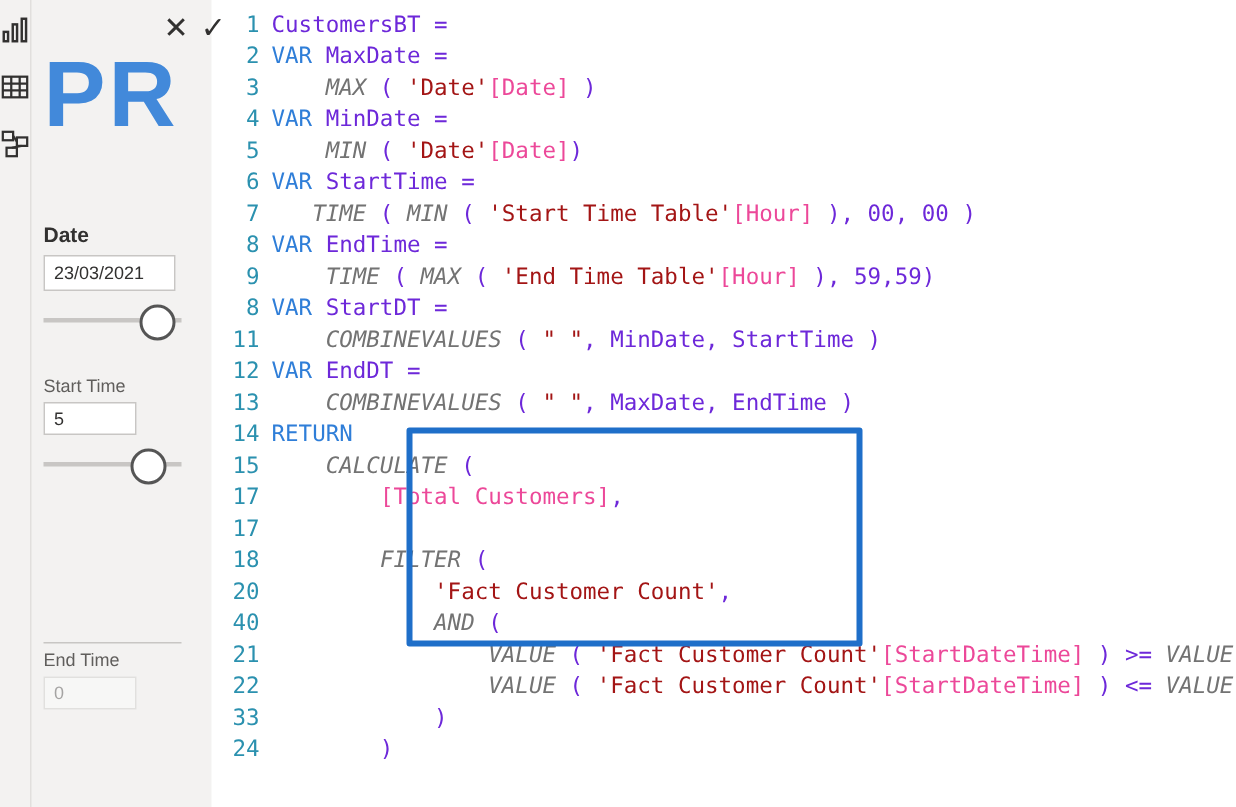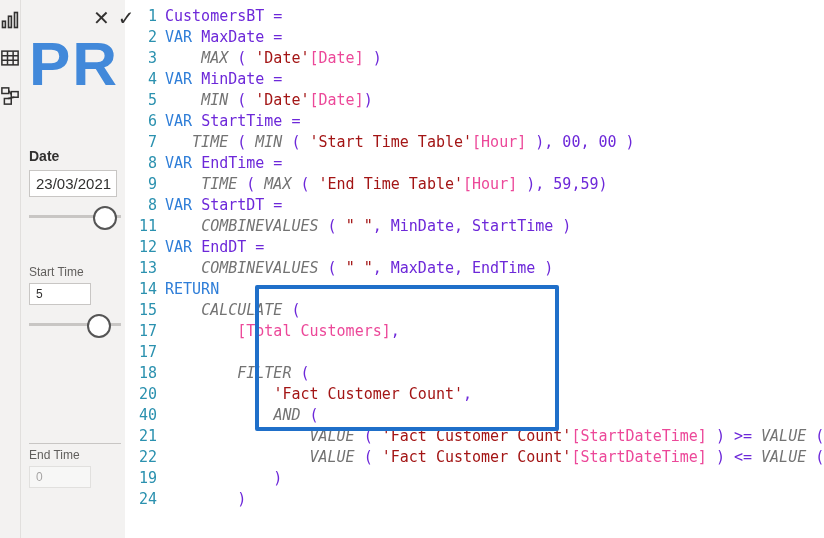--- a/index.html
+++ b/index.html
@@ -1,27 +1,27 @@
 <!DOCTYPE html>
 <html><head>
 <meta charset="utf-8">
 <style>
   html,body{margin:0;padding:0;width:824px;height:538px;font-family:"Segoe UI",Arial,sans-serif;background:#f3f2f1;overflow:hidden}
   .shell{display:flex;height:100%}
   .railbar{width:42px;background:#f3f2f1;border-right:1px solid #e1dfdd;display:flex;flex-direction:column;align-items:center;padding-top:10px;gap:18px}
   .railbar .ico{width:20px;height:20px;color:#323130}
   .stage{flex:1;position:relative;display:flex}
-  .leftpanel{width:92px;padding:8px 4px 0 8px;font-size:12px;color:#323130;position:relative;flex-shrink:0}
+  .leftpanel{width:92px;padding:8px 20px 0 8px;font-size:12px;color:#323130;position:relative;flex-shrink:0}
   .bgword{position:absolute;top:28px;left:8px;font-size:62px;font-weight:800;color:#2f7ed8;opacity:.9;letter-spacing:2px;font-family:Arial,sans-serif;z-index:0}
   .lbl{margin-top:140px;font-size:14px;font-weight:600}
-  .datebox{margin-top:6px;border:1px solid #c8c6c4;background:#fff;padding:4px 6px;font-size:15px;width:74px}
+  .datebox{margin-top:6px;border:1px solid #c8c6c4;background:#fff;padding:4px 6px;font-size:12px;width:74px}
   .sliderwrap{margin-top:6px;height:28px;position:relative}
   .slidertrack{position:absolute;top:12px;left:0;right:0;height:3px;background:#c8c6c4}
   .handle{position:absolute;top:3px;width:20px;height:20px;border:2px solid #555;border-radius:50%;background:#fff}
-  .sublbl{margin-top:34px;font-size:12px;color:#605e5c}
+  .sublbl{margin-top:22px;font-size:12px;color:#605e5c}
   .smallbox{margin-top:4px;border:1px solid #c8c6c4;background:#fff;padding:3px 6px;font-size:12px;width:48px}
   .endlbl{margin-top:104px;font-size:12px;color:#605e5c;border-top:1px solid #c8c6c4;padding-top:4px}
   .formulabar{flex:1;background:#fff;display:flex;position:relative;z-index:2}
   .fb-toprow{position:absolute;top:6px;left:-32px;display:flex;gap:8px}
   .fb-toprow span{font-size:20px;color:#323130}
   .editor{flex:1;display:flex;font-family:Consolas,monospace;font-size:15px;line-height:21px;padding-top:6px}
   .gutter{width:32px;text-align:right;color:#2b91af;padding-right:8px;user-select:none}
   .gutter div{height:21px}
   .code{flex:1;white-space:pre;color:#1e1e1e}
   .code div{height:21px}
@@ -105,21 +105,21 @@
             <div>13</div>
             <div>14</div>
             <div>15</div>
             <div>17</div>
             <div>17</div>
             <div>18</div>
             <div>20</div>
             <div>40</div>
             <div>21</div>
             <div>22</div>
-            <div>19</div>
+            <div>33</div>
             <div>24</div>
           </div>
         <div class="code" id="code"><div><span class="id">CustomersBT =</span></div><div><span class="kw">VAR </span><span class="id">MaxDate =</span></div><div><span class="id">    </span><span class="fn">MAX</span><span class="id"> ( </span><span class="str">'Date'</span><span class="col">[Date]</span><span class="id"> )</span></div><div><span class="kw">VAR </span><span class="id">MinDate =</span></div><div><span class="id">    </span><span class="fn">MIN</span><span class="id"> ( </span><span class="str">'Date'</span><span class="col">[Date]</span><span class="id">)</span></div><div><span class="kw">VAR </span><span class="id">StartTime =</span></div><div><span class="id">   </span><span class="fn">TIME</span><span class="id"> ( </span><span class="fn">MIN</span><span class="id"> ( </span><span class="str">'Start Time Table'</span><span class="col">[Hour]</span><span class="id"> ), 00, 00 )</span></div><div><span class="kw">VAR </span><span class="id">EndTime =</span></div><div><span class="id">    </span><span class="fn">TIME</span><span class="id"> ( </span><span class="fn">MAX</span><span class="id"> ( </span><span class="str">'End Time Table'</span><span class="col">[Hour]</span><span class="id"> ), 59,59)</span></div><div><span class="kw">VAR </span><span class="id">StartDT =</span></div><div><span class="id">    </span><span class="fn">COMBINEVALUES</span><span class="id"> ( </span><span class="str">" "</span><span class="id">, MinDate, StartTime )</span></div><div><span class="kw">VAR </span><span class="id">EndDT =</span></div><div><span class="id">    </span><span class="fn">COMBINEVALUES</span><span class="id"> ( </span><span class="str">" "</span><span class="id">, MaxDate, EndTime )</span></div><div><span class="kw">RETURN</span></div><div><span class="id">    </span><span class="fn">CALCULATE</span><span class="id"> (</span></div><div><span class="id">        </span><span class="col">[Total Customers]</span><span class="id">,</span></div><div><span class="id"></span></div><div><span class="id">        </span><span class="fn">FILTER</span><span class="id"> (</span></div><div><span class="id">            </span><span class="str">'Fact Customer Count'</span><span class="id">,</span></div><div><span class="id">            </span><span class="fn">AND</span><span class="id"> (</span></div><div><span class="id">                </span><span class="fn">VALUE</span><span class="id"> ( </span><span class="str">'Fact Customer Count'</span><span class="col">[StartDateTime]</span><span class="id"> ) &gt;= </span><span class="fn">VALUE</span><span class="id"> ( StartDT ),</span></div><div><span class="id">                </span><span class="fn">VALUE</span><span class="id"> ( </span><span class="str">'Fact Customer Count'</span><span class="col">[StartDateTime]</span><span class="id"> ) &lt;= </span><span class="fn">VALUE</span><span class="id"> ( EndDT )</span></div><div><span class="id">            )</span></div><div><span class="id">        )</span></div></div>
       </div>
       <div class="focusbox"></div>
     </div>
   </div>
 </div>
 
 </body></html>

